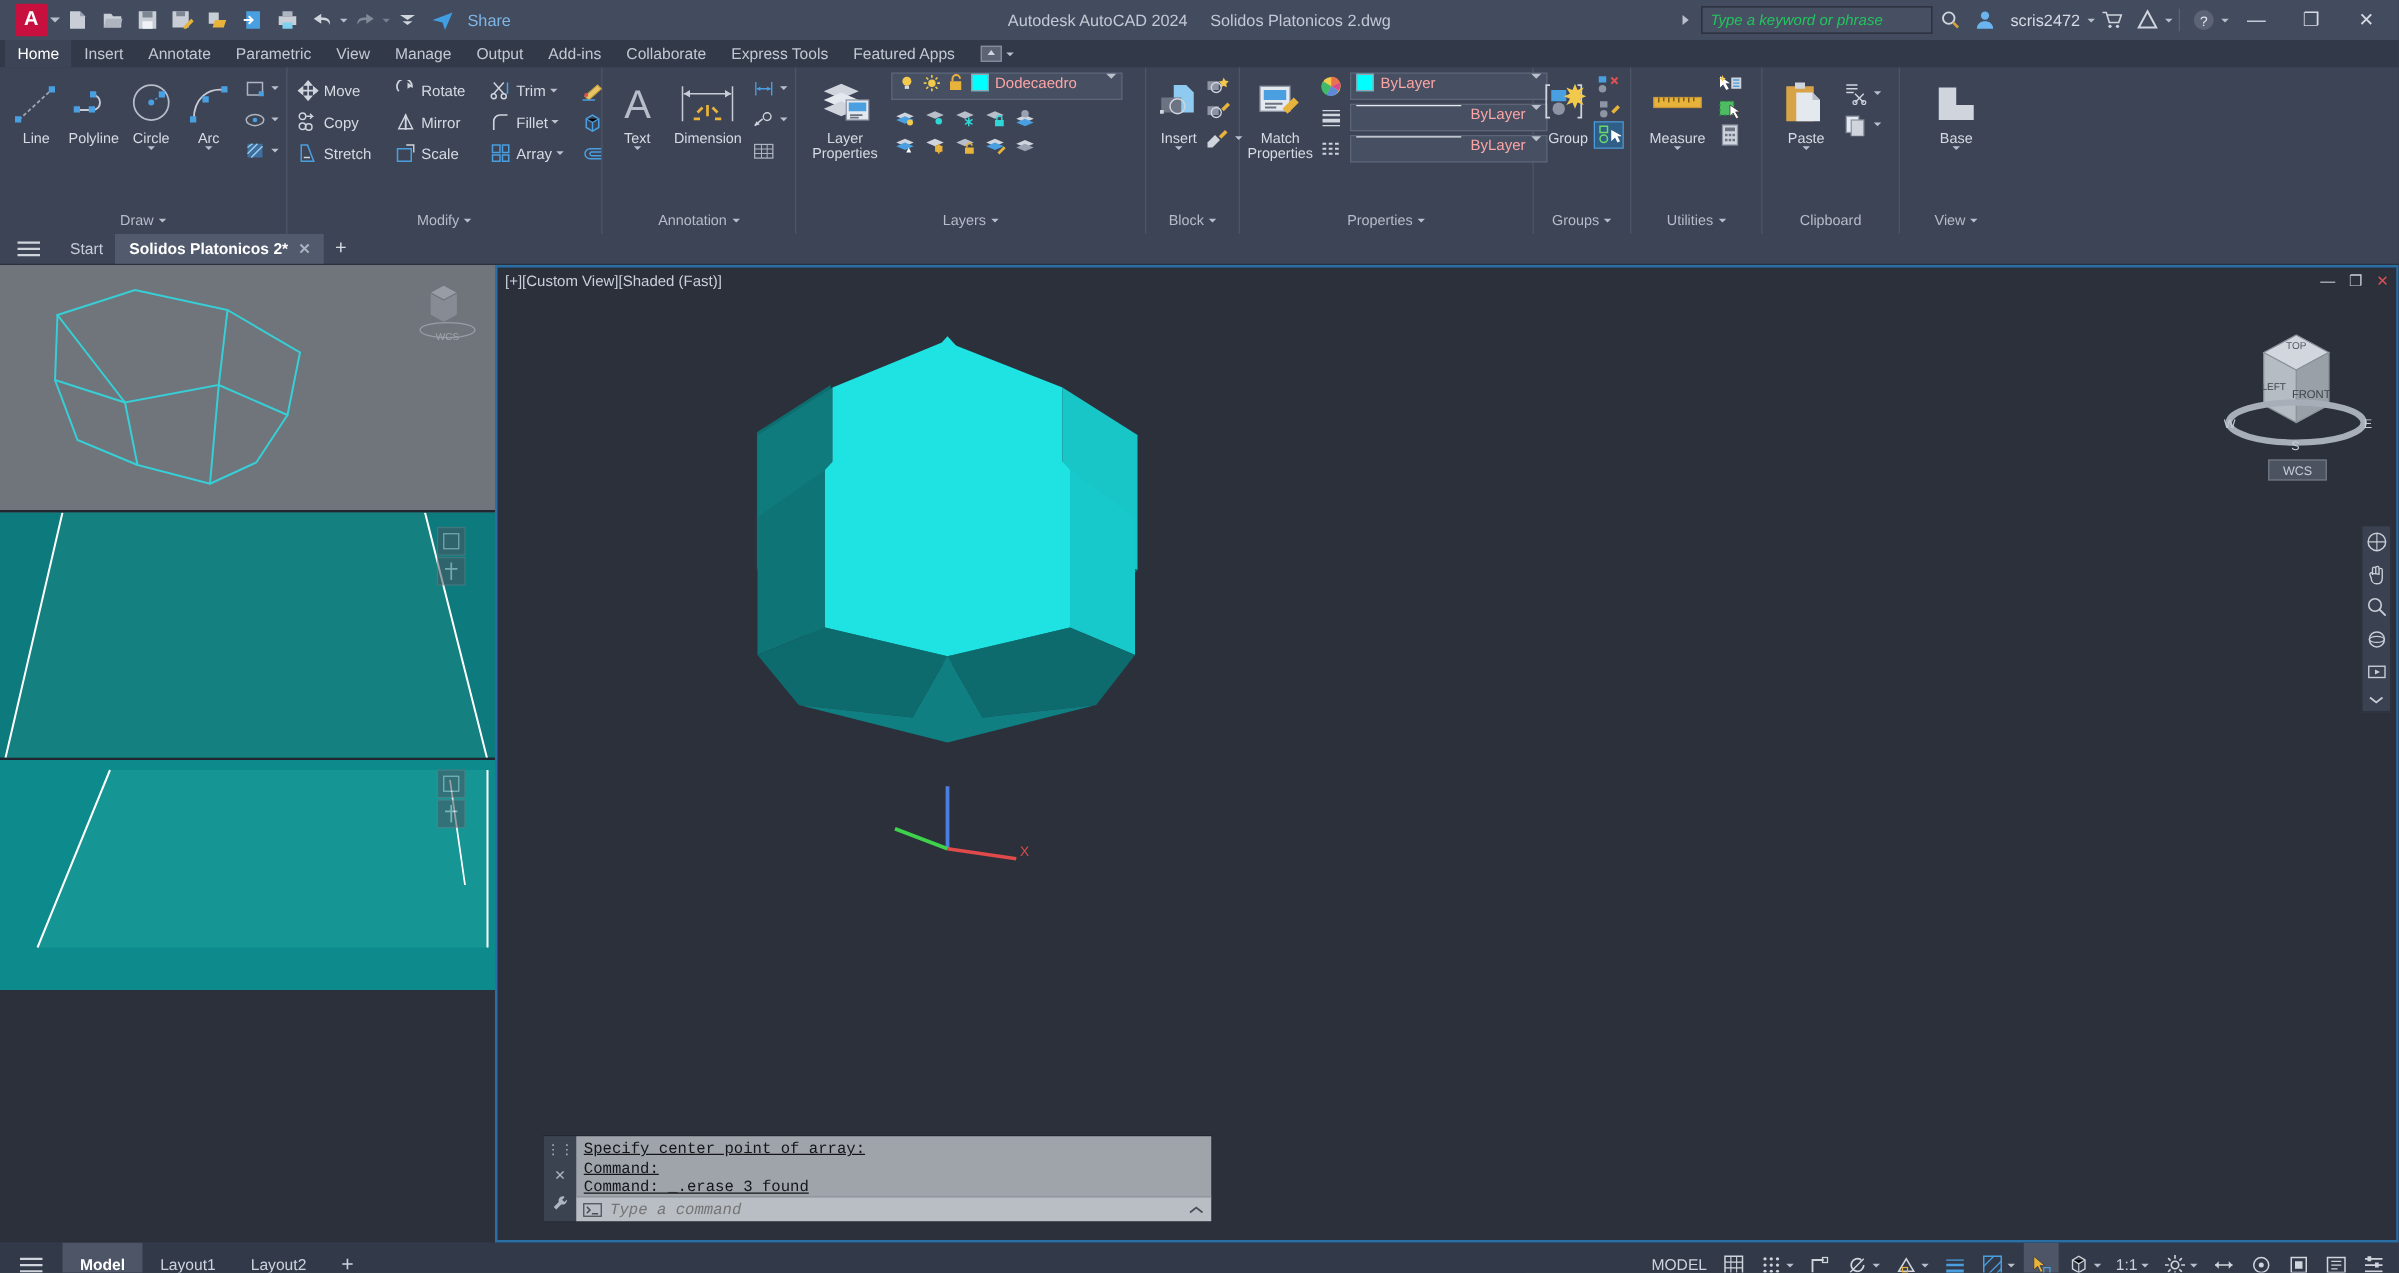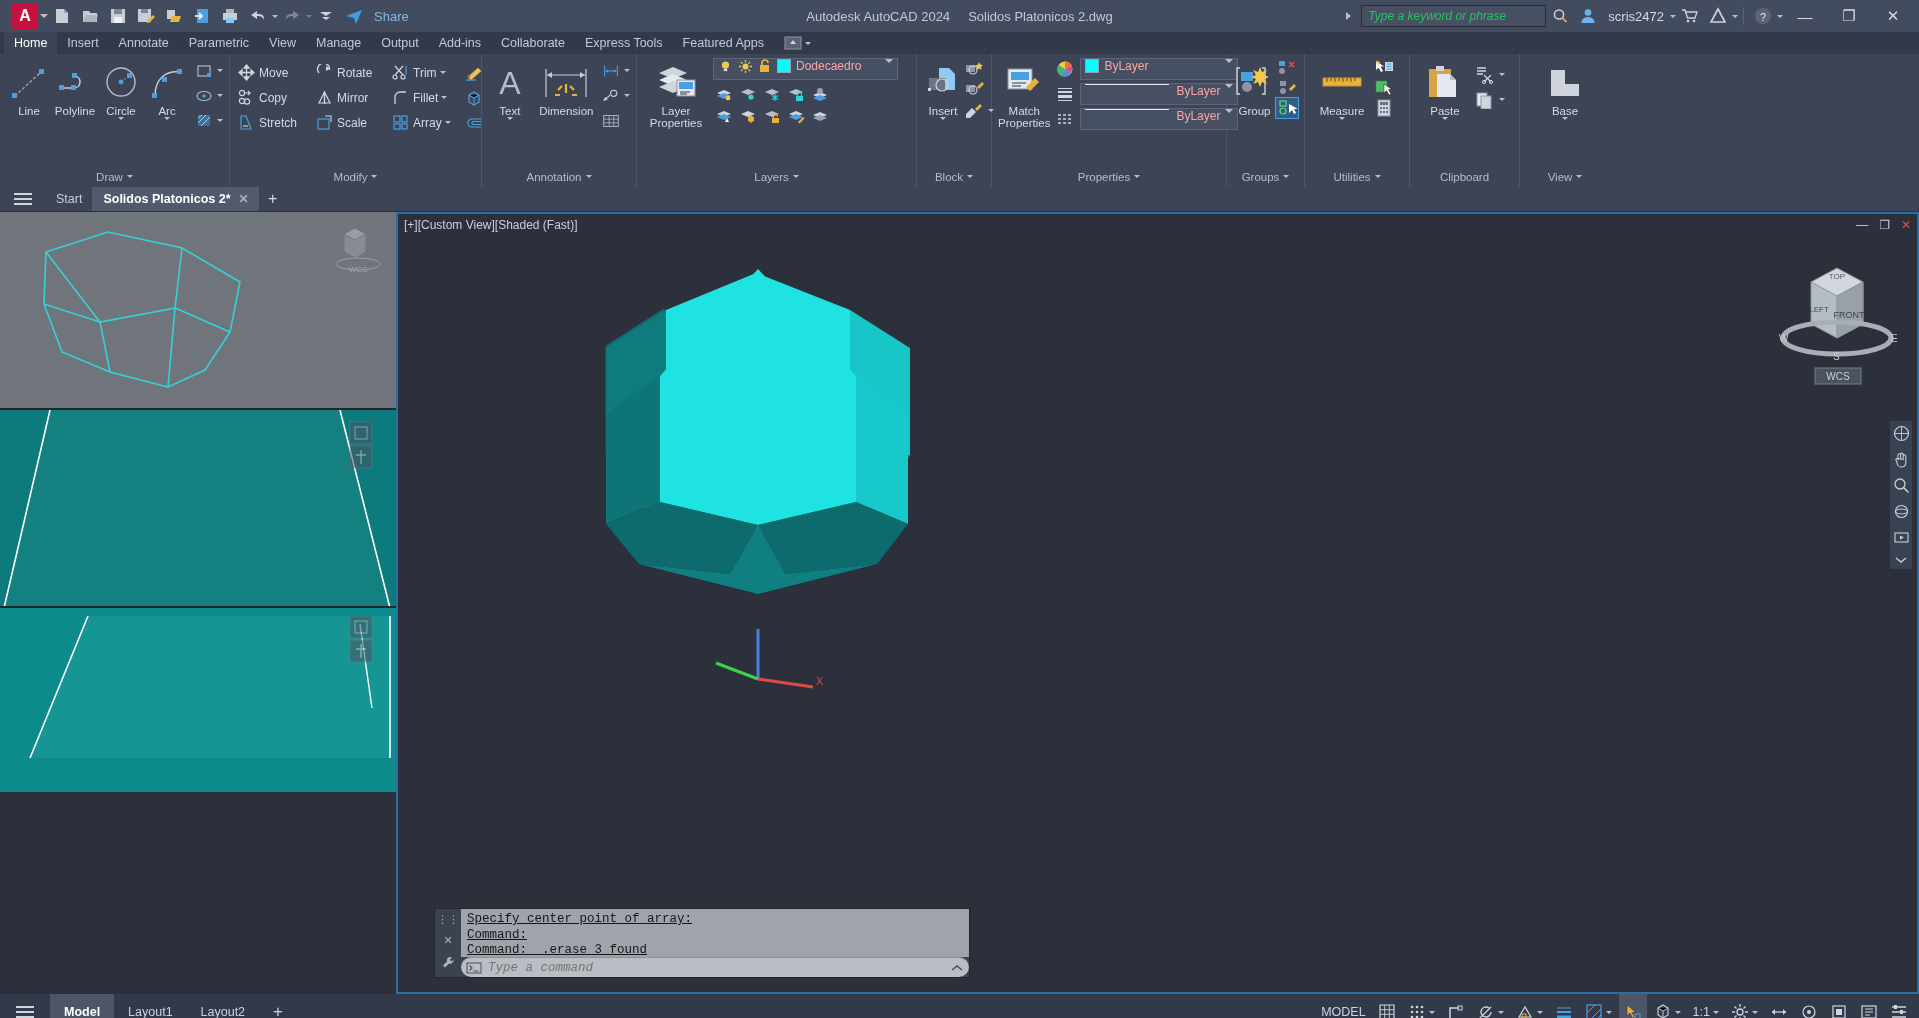--- a/index.html
+++ b/index.html
@@ -83,21 +83,21 @@
 
   
   .cmdline{ position:absolute; left:36px; bottom:14px; width:536px;
      background:#3b4250; border:1px solid #23282f; display:flex; }
   .cmd-grip{ width:26px; background:#3b4250; display:flex; flex-direction:column;
      align-items:center; padding-top:4px; gap:8px; font-size:11px; color:#aeb5c2; }
   .cmd-main{ flex:1; }
   .cmd-hist{ background:#9fa4ab; color:#14161a; font-family:"Liberation Mono", monospace;
      font-size:12.5px; padding:3px 6px; line-height:15.5px; height:48px;text-decoration:underline; }
   .cmd-input{ display:flex; align-items:center; height:20px; background:#b9bdc4;
-     border-top:1px solid #8b9099; padding:0 5px; gap:6px;border-radius:10px; }
+     border-top:1px solid #8b9099; padding:0 5px; gap:6px; }
   .cmd-input input{ flex:1; border:0; background:transparent; outline:none;
      font-family:"Liberation Mono", monospace; font-size:12.5px; font-style:italic;
      color:#3a3f47; }
 
   
   .right-tools{ position:absolute; right:4px; top:206px; width:24px;
      background:#3a4251; border:1px solid #2a303c; display:flex; flex-direction:column;
      align-items:center; padding:4px 0; gap:9px; }
 
   

